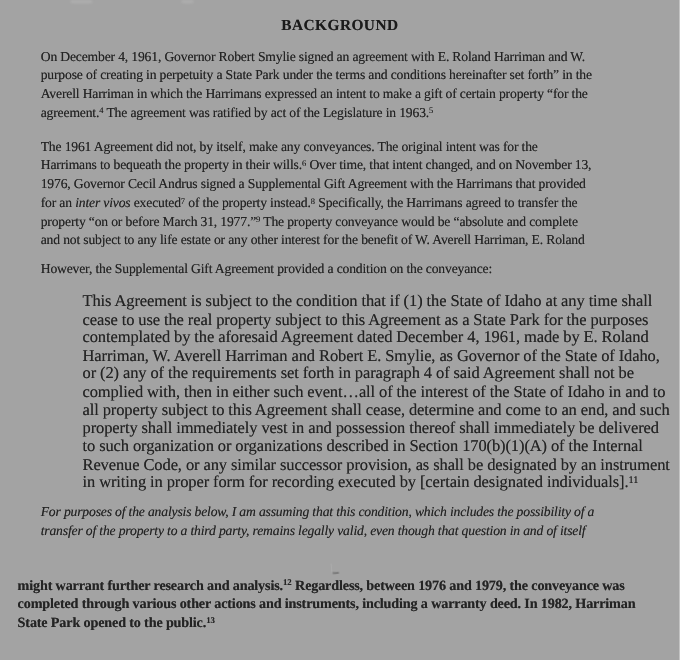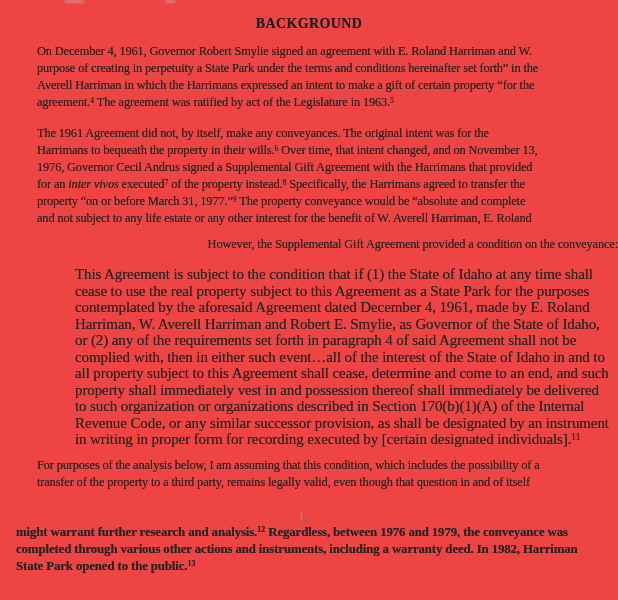--- a/index.html
+++ b/index.html
@@ -1,41 +1,41 @@
 <!DOCTYPE html>
 <html><head>
 <meta charset="utf-8">
 <style>
   html, body { margin: 0; padding: 0; background: #ffffff; }
   .page {
     position: relative;
     width: 618px;
     height: 600px;
-    background: #ef4444;
+    background: #a3a3a3;
     overflow: hidden;
     font-family: "Liberation Serif", "DejaVu Serif", serif;
     color: #242424;
     text-shadow: 0 0 0.5px rgba(40,40,40,0.65);
   }
   h1.heading {
     margin: 0;
     padding-top: 15px;
     font-size: 14px;
     line-height: 17px;
     font-weight: bold;
     text-align: center;
     letter-spacing: 0.4px;
     color: #1b1b1b;
   }
   .para { margin: 0 0 0 37px; font-size: 12.4px; line-height: 17px; letter-spacing: -0.15px; }
   .para .line { white-space: nowrap; }
   .p1 { margin-top: 11px; }
   .p2 { margin-top: 14px; }
-  .p3 { margin-top: 9px; text-align: right; }
-  .p4 { margin-top: 9px; }
+  .p3 { margin-top: 9px; }
+  .p4 { margin-top: 9px; font-style: italic; }
   .p5 { margin-top: 33px; margin-left: 16px; font-size: 12.9px; font-weight: bold; }
   .quote {
     margin: 13px 0 0 75px;
     width: 488px;
     font-size: 15px;
     line-height: 16.5px;
     letter-spacing: -0.1px;
   }
   .quote .line { white-space: nowrap; text-align: justify; text-align-last: justify; }
   .quote .line:last-child { text-align-last: left; }

